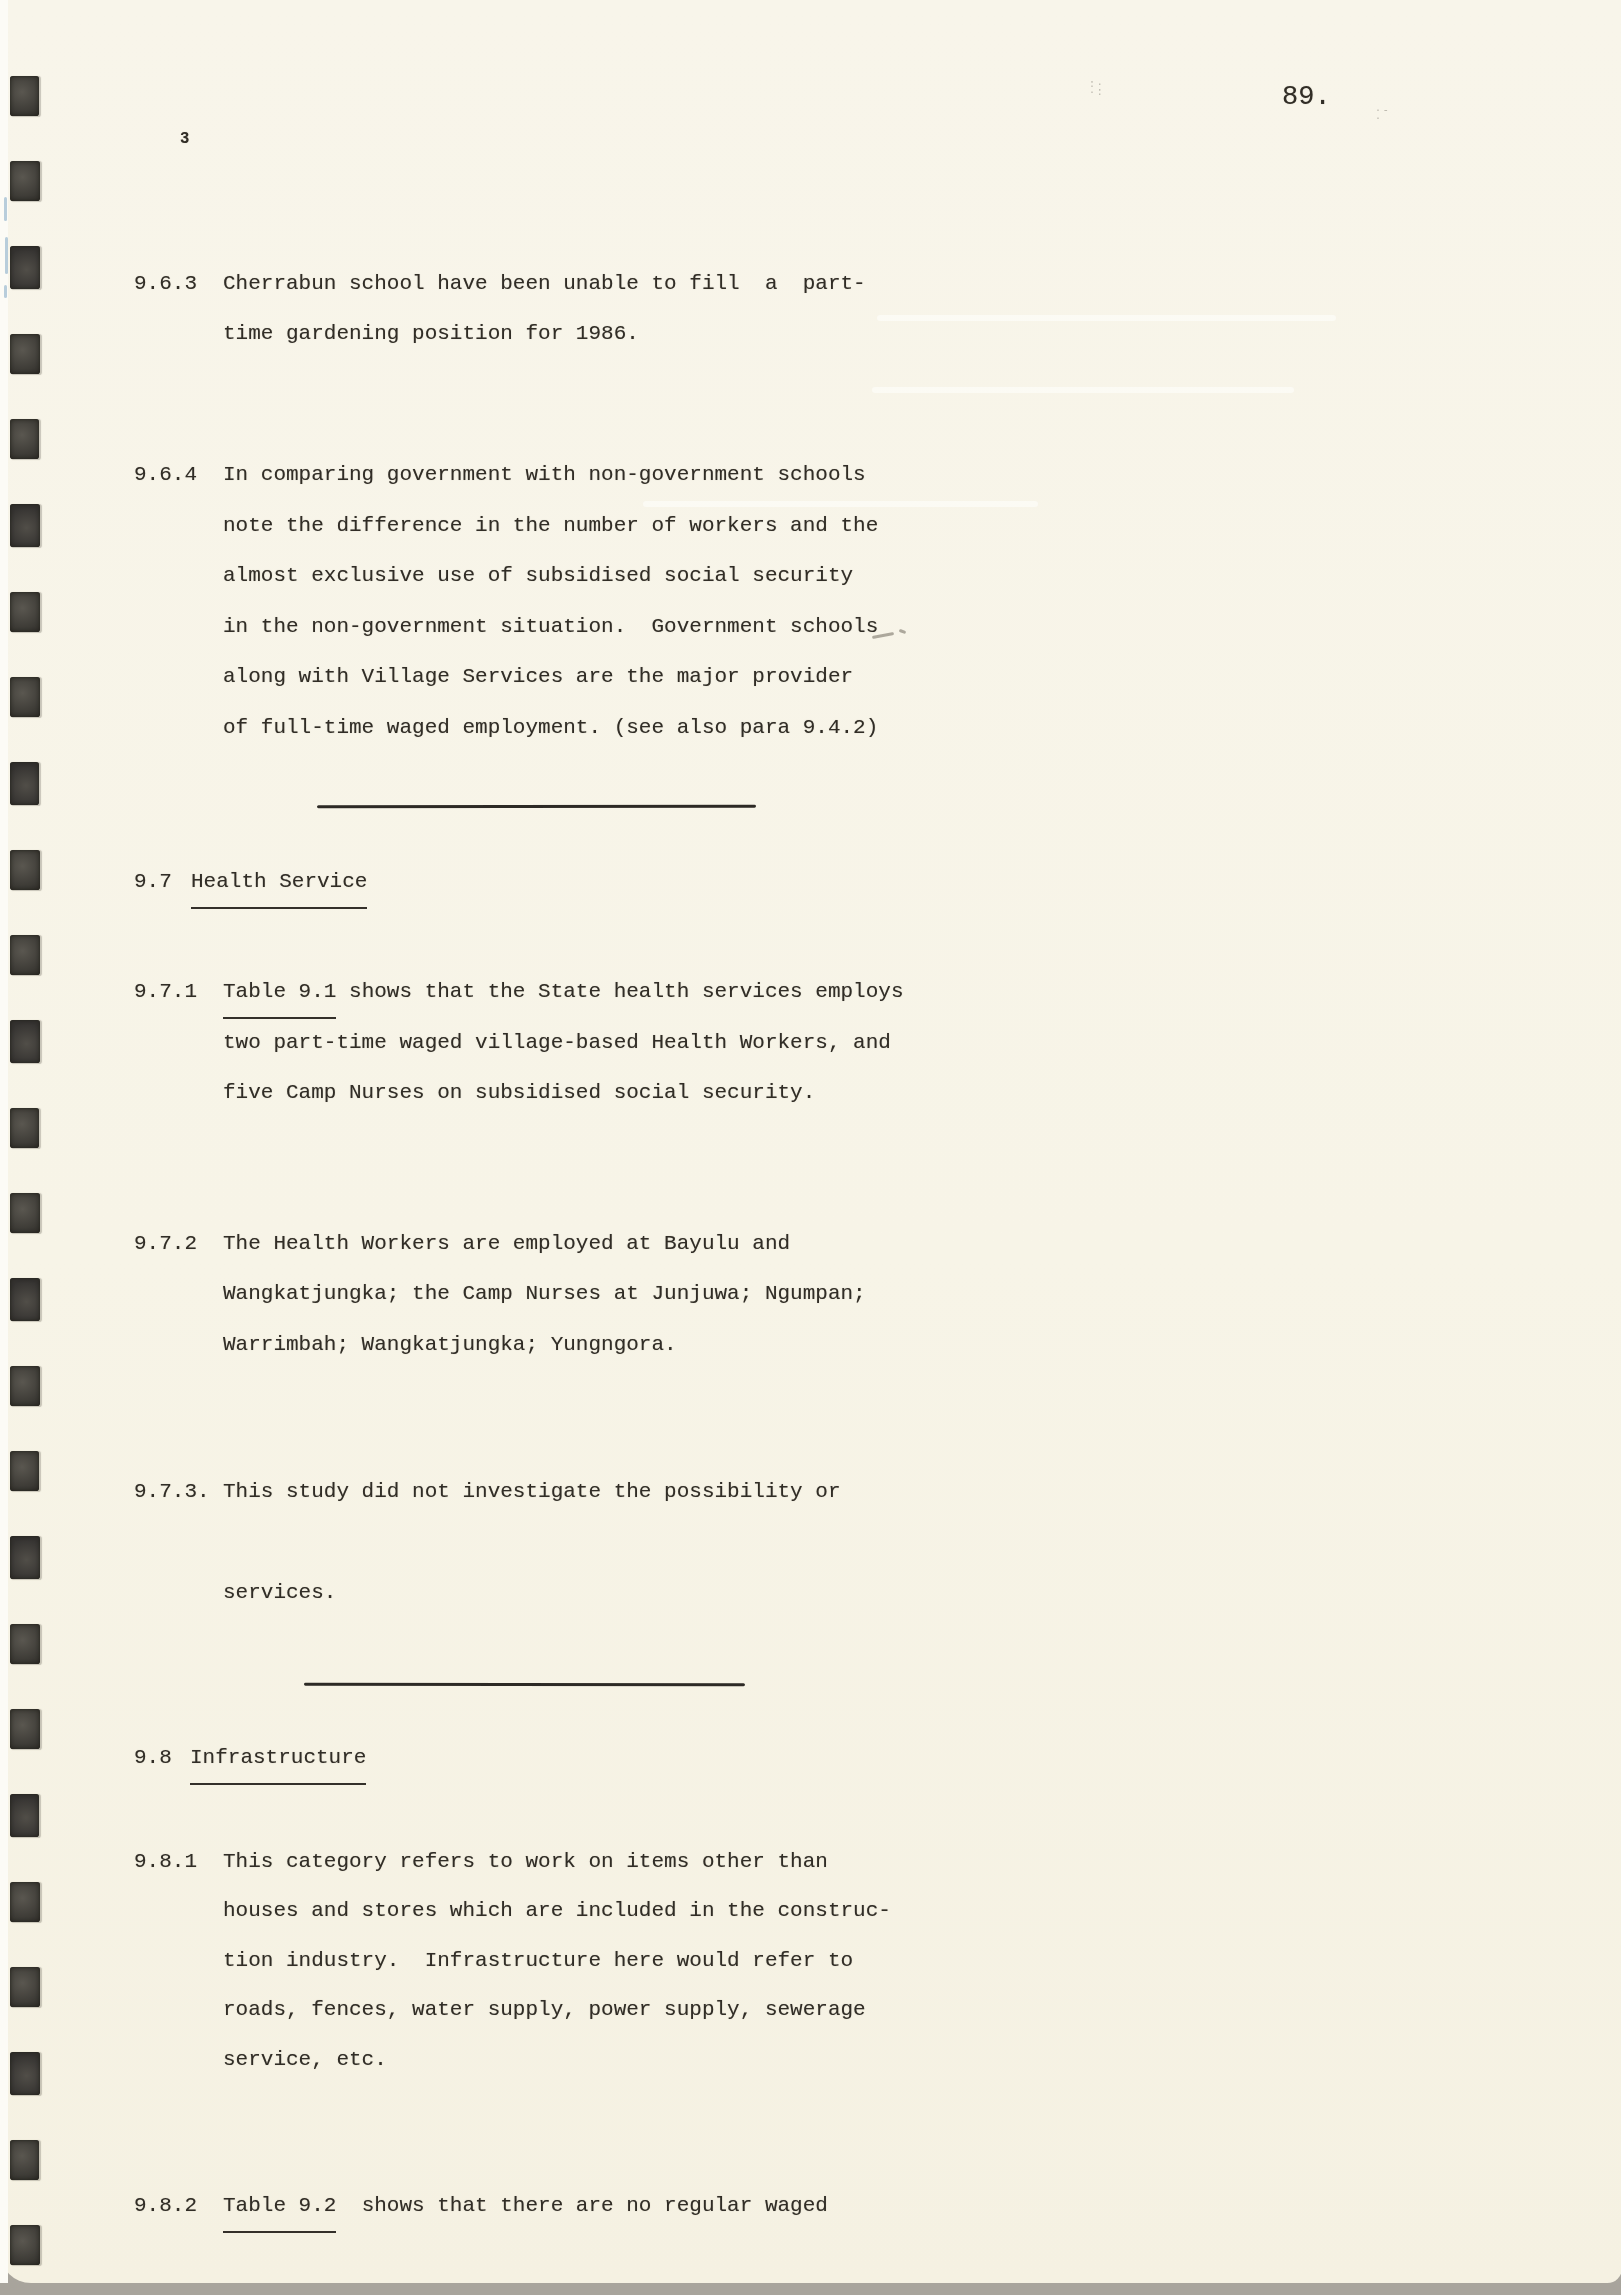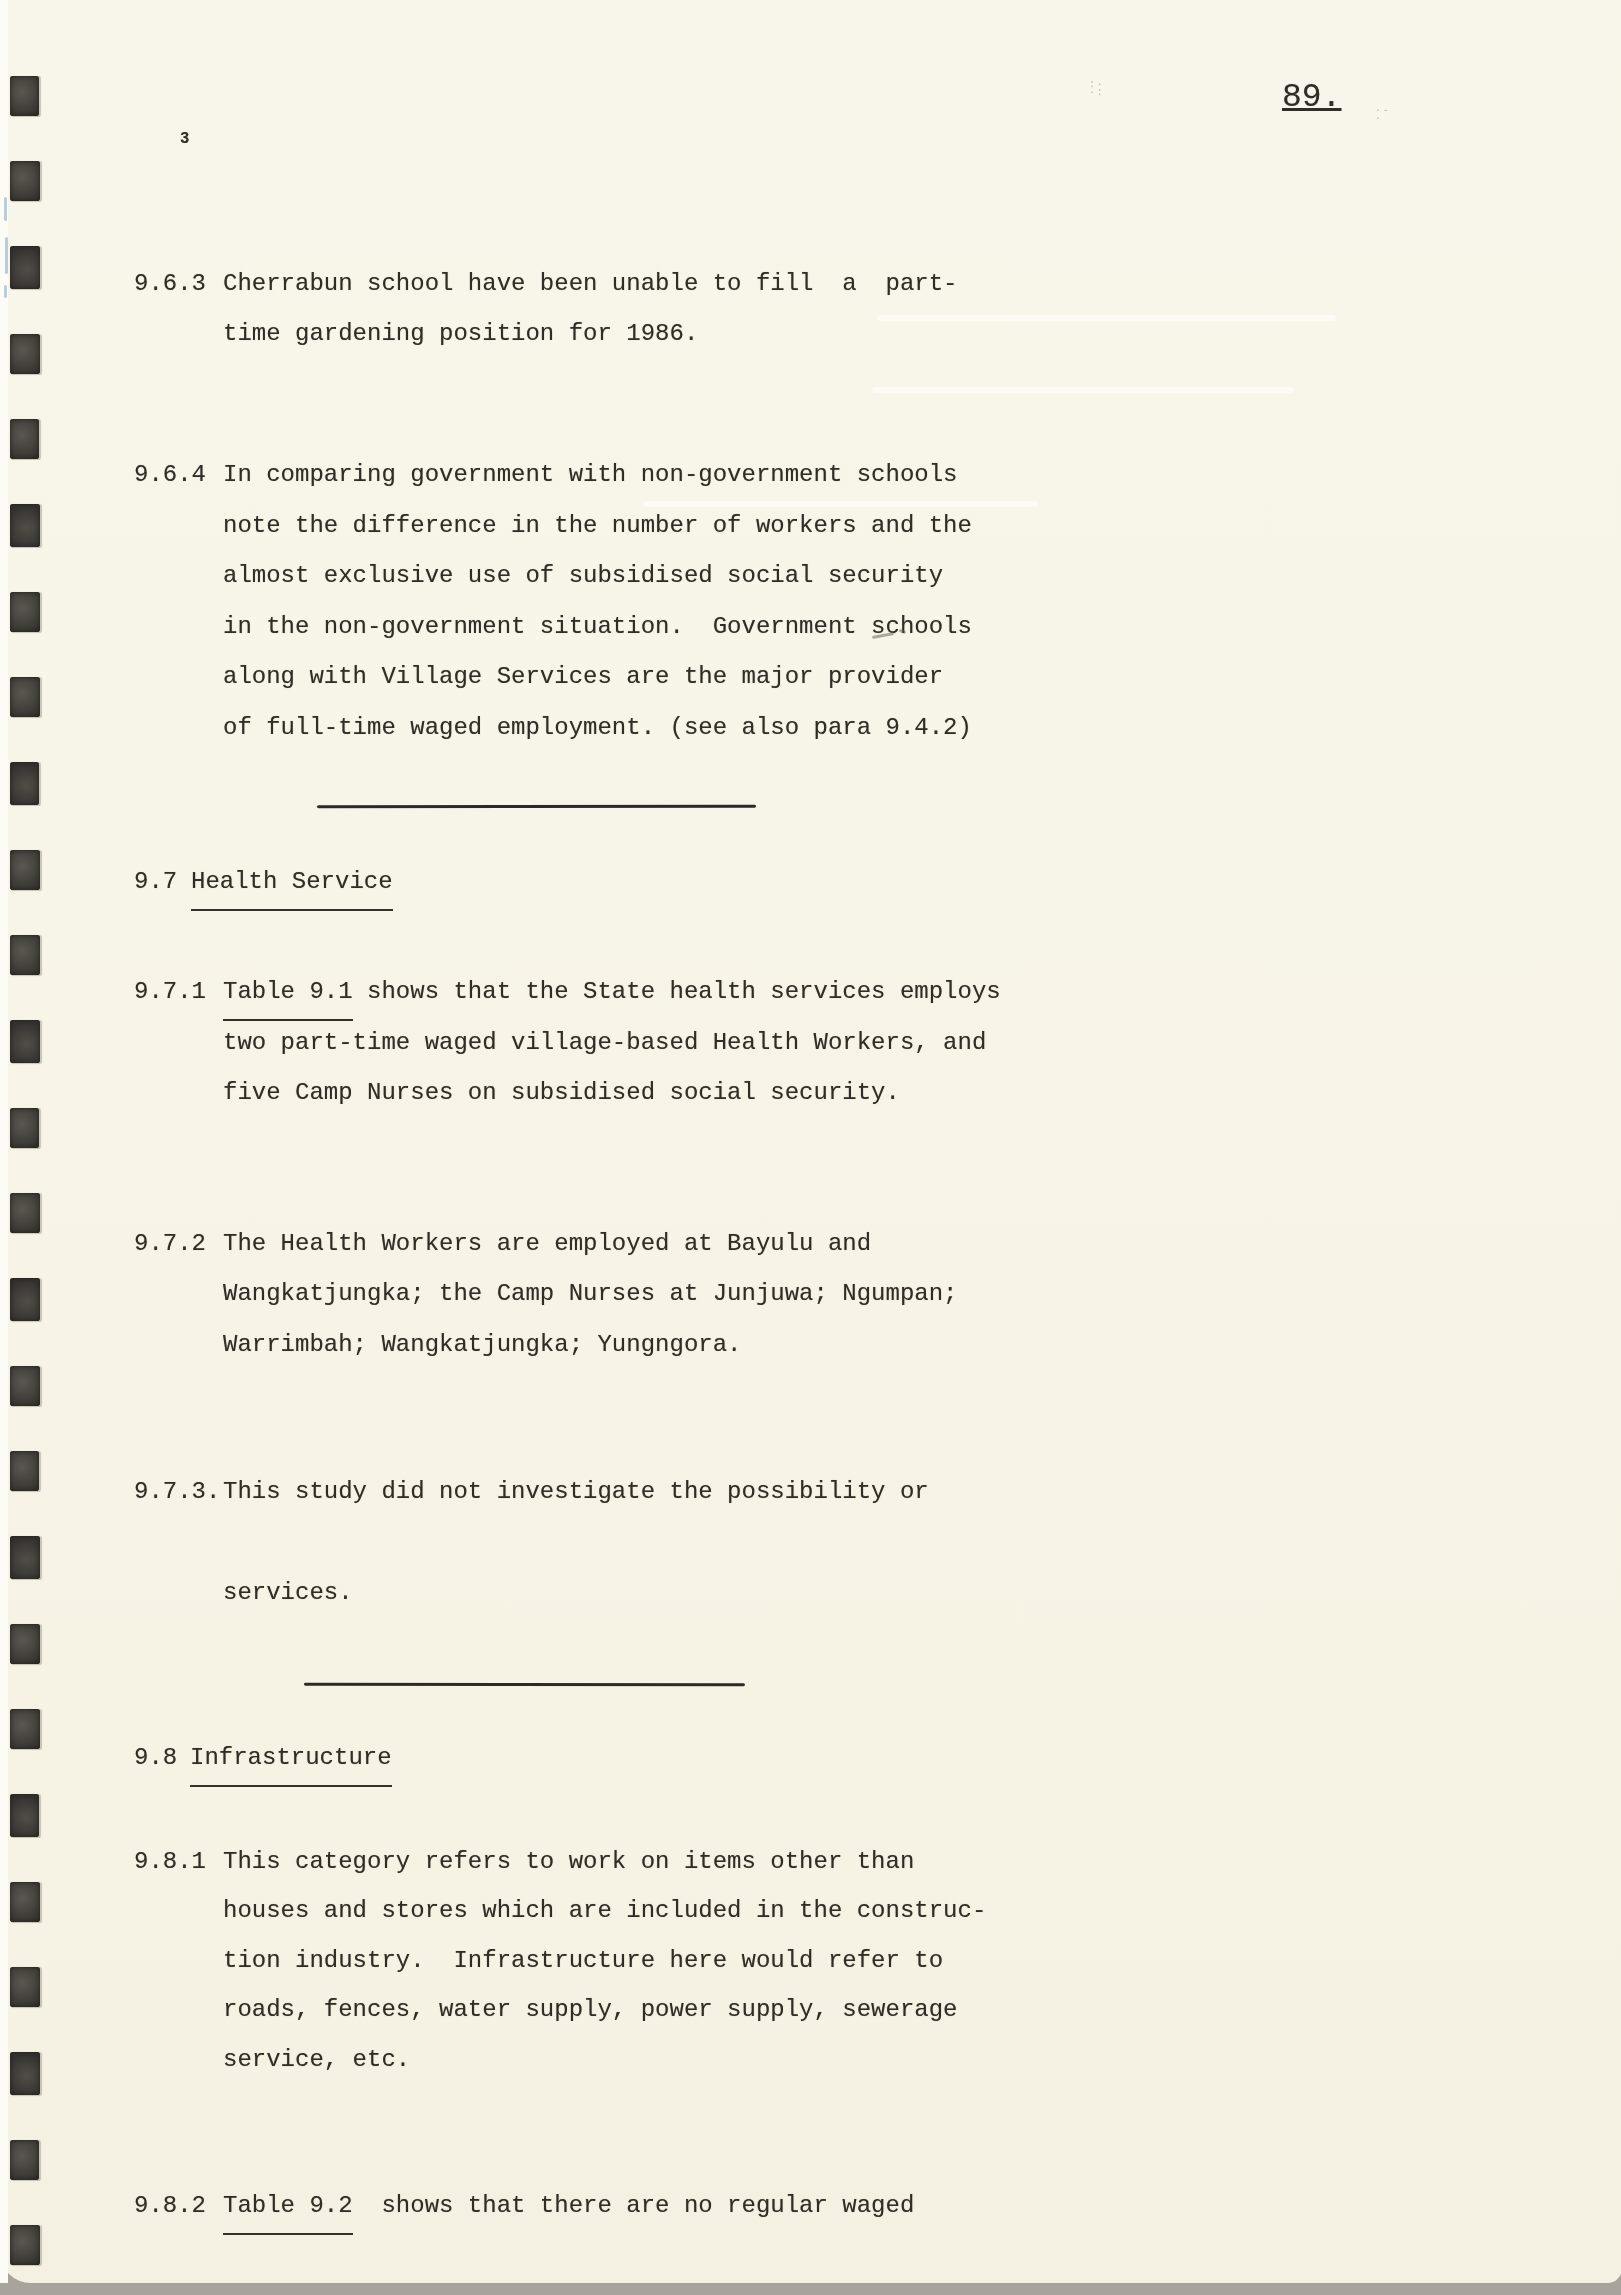--- a/index.html
+++ b/index.html
@@ -9,23 +9,23 @@
          background:linear-gradient(180deg,#f8f5ea 0%,#f7f4e7 55%,#f5f1e2 100%);
          border-radius:0 0 14.7px 31px;}
   .edge-strip{position:absolute;left:0;top:0;width:8.3px;height:2283px;background:#fcfbf6;}
   .edge-mark{position:absolute;width:3.7px;background:#7fa8c4;opacity:.55;border-radius:1.8px;}
   .binding{position:absolute;left:10px;top:76px;display:flex;flex-direction:column;gap:45px;}
   .stub{width:30px;height:40px;border-radius:2.8px;
         background:radial-gradient(circle at 42% 40%,#5a5750 0%,#3c3a35 70%,#2e2c29 100%);
         box-shadow:inset 0 0 4.6px #222019,1.8px 0.9px 0.9px rgba(60,55,45,.25);}
   .stub:nth-child(3n){height:43px;background:radial-gradient(circle at 55% 55%,#514e48 0%,#343230 75%);}
   .stub:nth-child(4n+1){width:28.5px;}
-  .tline{position:absolute;color:#312d26;font-size:24px;line-height:27.5px;white-space:pre;
+  .tline{position:absolute;color:#312d26;font-size:21px;line-height:27.5px;white-space:pre;
          text-shadow:0 0 0.9px rgba(49,45,38,.35);}
-  .pnum{font-size:33px;text-decoration:underline;}
+  .pnum{font-size:27px;}
   .ul{border-bottom:2.8px solid #34302a;padding-bottom:14px;}
   .hr{position:absolute;height:2.8px;background:#2d2a25;border-radius:1.8px;}
   .streak{position:absolute;background:rgba(255,255,254,.55);height:6.4px;border-radius:3.7px;}
   .smudge{position:absolute;opacity:.45;color:#6b675e;font-size:10px;letter-spacing:1.8px;line-height:8.3px;}
   .pencil{position:absolute;height:2.8px;background:rgba(97,92,80,.5);border-radius:1.8px;}
   .speck{font-weight:bold;font-size:15.6px;}
 </style>
 </head>
 <body>
 

